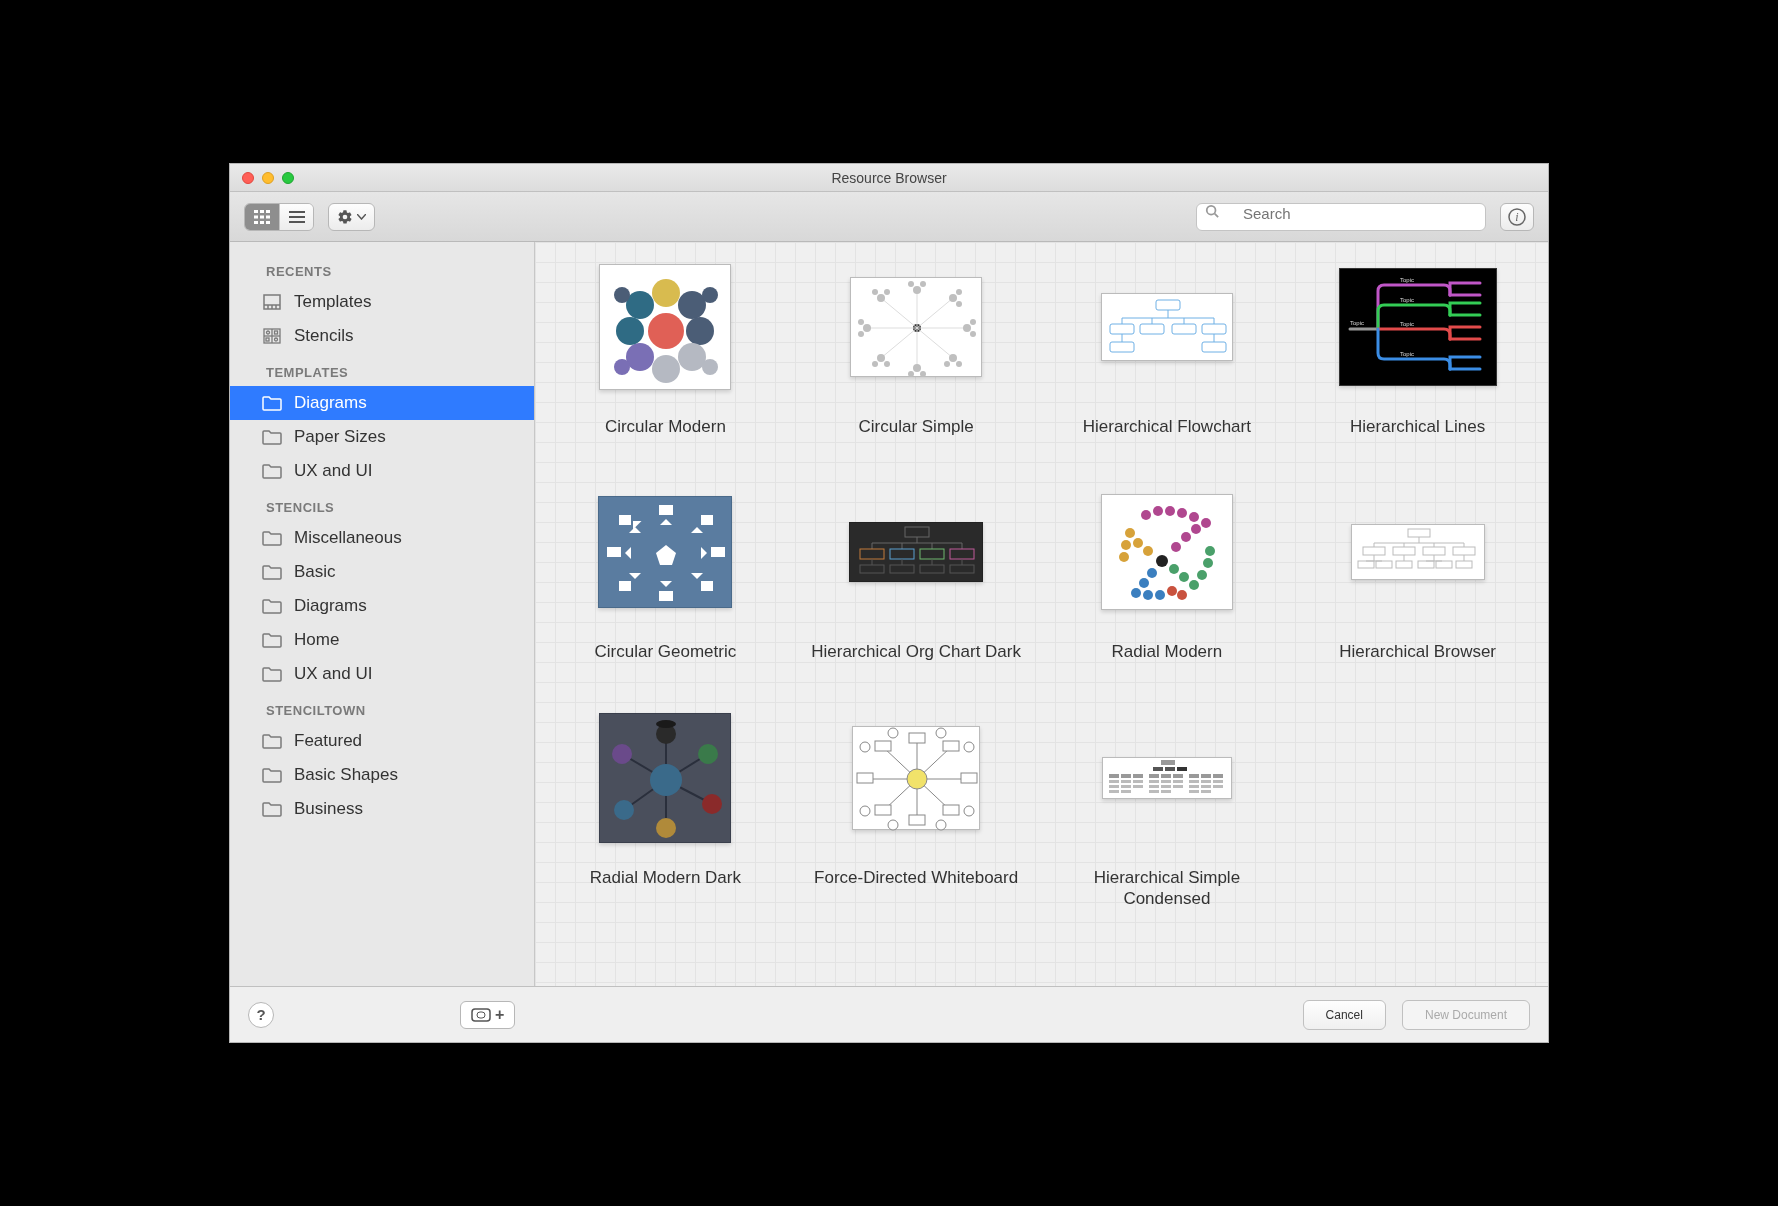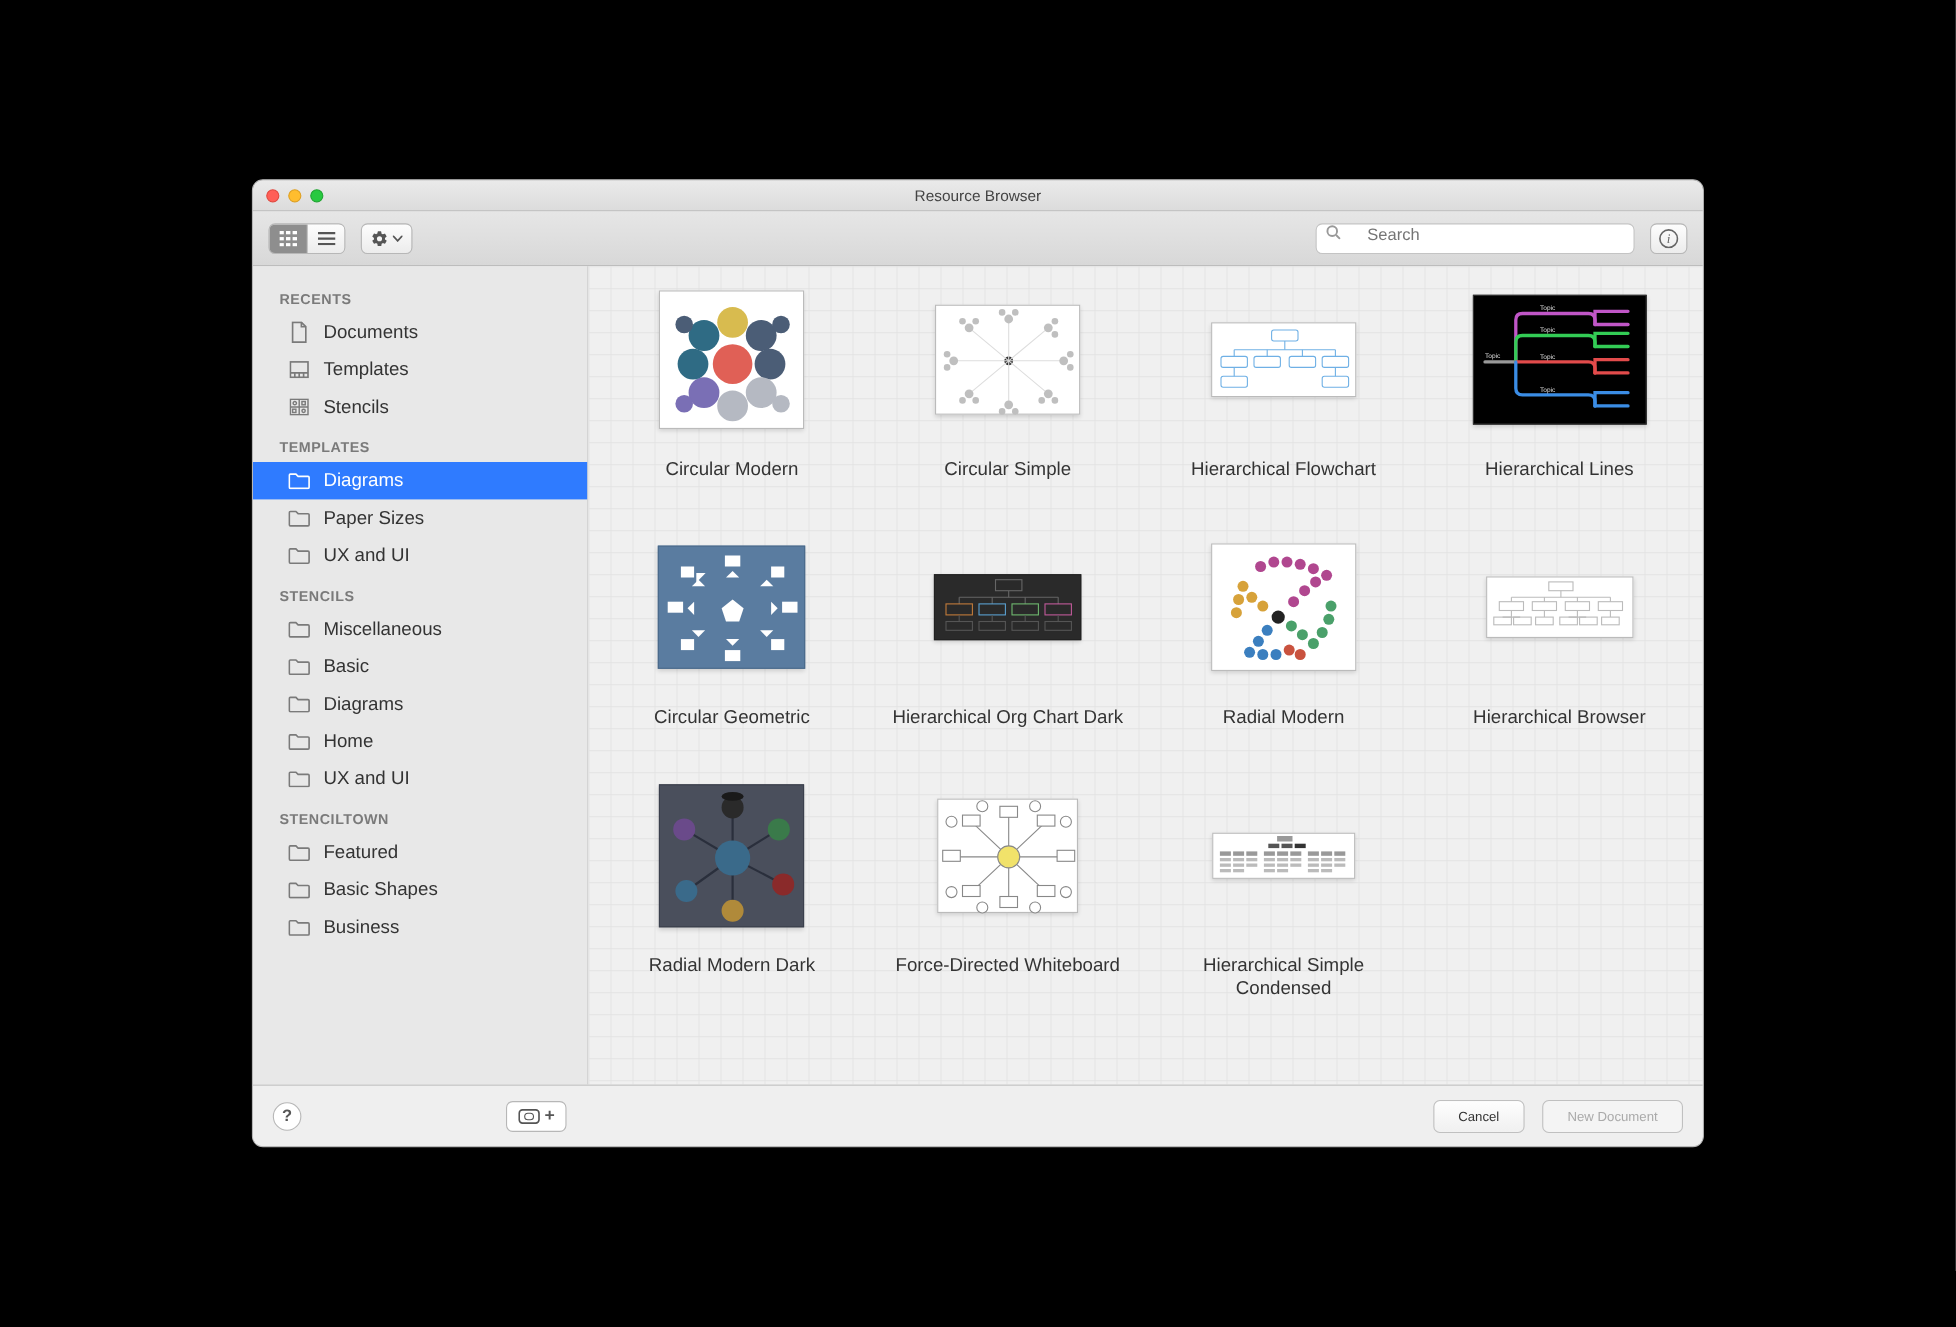--- a/index.html
+++ b/index.html
@@ -22,21 +22,21 @@
     color: var(--text);
     background: #000;
     display: flex;
     align-items: center;
     justify-content: center;
   }
   .window {
     width: 1320px;
     height: 880px;
     background: var(--bg);
-    border-radius: 10px;
+    border-radius: 0;
     overflow: hidden;
     display: flex;
     flex-direction: column;
     box-shadow: 0 20px 60px rgba(0,0,0,.5);
     border: 1px solid #b6b6b6;
   }
 
   
   .titlebar {
     height: 28px;
@@ -117,21 +117,21 @@
     background: var(--sidebar-bg);
     border-right:1px solid var(--border);
     overflow-y:auto;
     padding-top: 10px;
   }
   .section-header {
     font-size:13px;
     font-weight:600;
     color: var(--muted);
     letter-spacing:.5px;
-    padding: 12px 24px 6px;
+    padding: 12px 36px 6px;
   }
   .row {
     display:flex; align-items:center;
     gap: 14px;
     padding: 7px 24px 7px 64px;
     font-size:17px;
     color:#333;
     cursor:default;
     position:relative;
   }
@@ -302,29 +302,20 @@
           </svg>
       </span>
     </div>
   </div>
 
   <div class="body">
 
     <div class="sidebar">
 
       <div class="section-header">RECENTS</div>
-      <div class="row">
-        <span class="ico">
-          <svg width="16" height="20" viewBox="0 0 16 20" fill="none" stroke="currentColor" stroke-width="1.5">
-              <path d="M2 1 h8 l4 4 v14 H2 Z"></path>
-              <path d="M10 1 v4 h4"></path>
-            </svg>
-        </span>
-        <span>Documents</span>
-      </div>
       <div class="row">
         <span class="ico">
           <svg width="18" height="16" viewBox="0 0 18 16" fill="none" stroke="currentColor" stroke-width="1.5">
               <rect x="1" y="1" width="16" height="14"></rect>
               <line x1="1" y1="11" x2="17" y2="11"></line>
               <line x1="5" y1="11" x2="5" y2="15"></line>
               <line x1="9" y1="11" x2="9" y2="15"></line>
               <line x1="13" y1="11" x2="13" y2="15"></line>
             </svg>
         </span>

